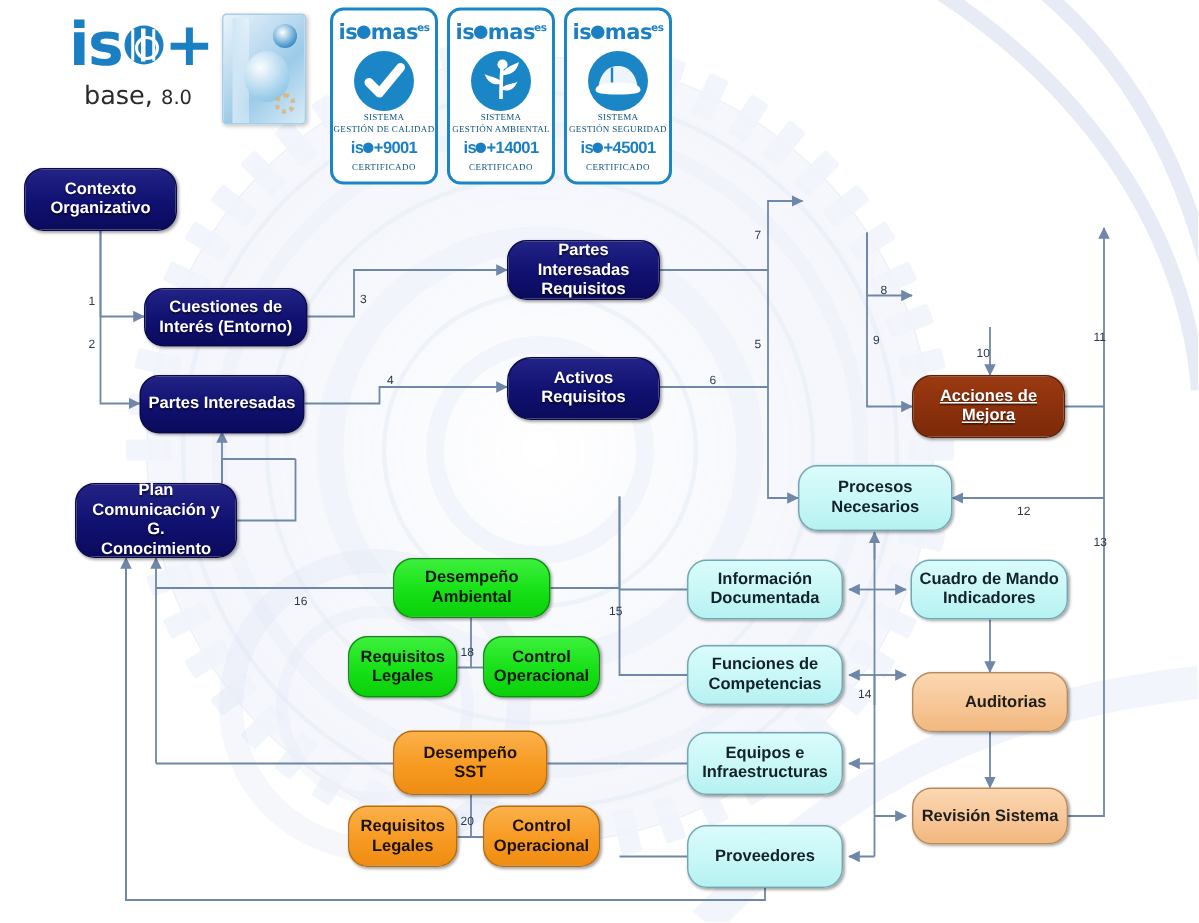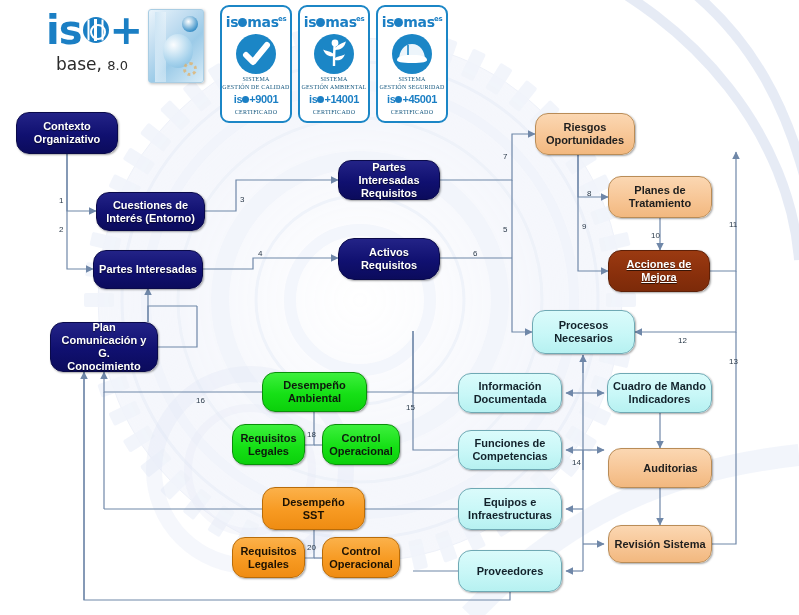--- a/index.html
+++ b/index.html
@@ -523,24 +523,20 @@
   <div class="node n-navy" style="left:93px;  top:250px; width:110px; height:39px;">Partes Interesadas</div>
   <div class="node n-navy" style="left:50px;  top:322px; width:108px; height:50px;">Plan
 Comunicación y G.
 Conocimiento</div>
 
   <div class="node n-navy" style="left:338px; top:160px; width:102px; height:40px;">Partes Interesadas
 Requisitos</div>
   <div class="node n-navy" style="left:338px; top:238px; width:102px; height:42px;border-radius:16px;">Activos
 Requisitos</div>
 
-  <div class="node n-peach" style="left:535px; top:113px; width:100px; height:42px;">Riesgos
-Oportunidades</div>
-  <div class="node n-peach" style="left:608px; top:176px; width:104px; height:42px;">Planes de
-Tratamiento</div>
   <div class="node n-brown" style="left:608px; top:250px; width:102px; height:42px;text-decoration:underline;">Acciones de
 Mejora</div>
 
   <div class="node n-cyan" style="left:532px; top:310px; width:103px; height:44px;">Procesos
 Necesarios</div>
   <div class="node n-cyan" style="left:458px; top:373px; width:104px; height:40px;">Información
 Documentada</div>
   <div class="node n-cyan" style="left:607px; top:373px; width:105px; height:40px;">Cuadro de Mando
 Indicadores</div>
   <div class="node n-cyan" style="left:458px; top:430px; width:104px; height:40px;">Funciones de

